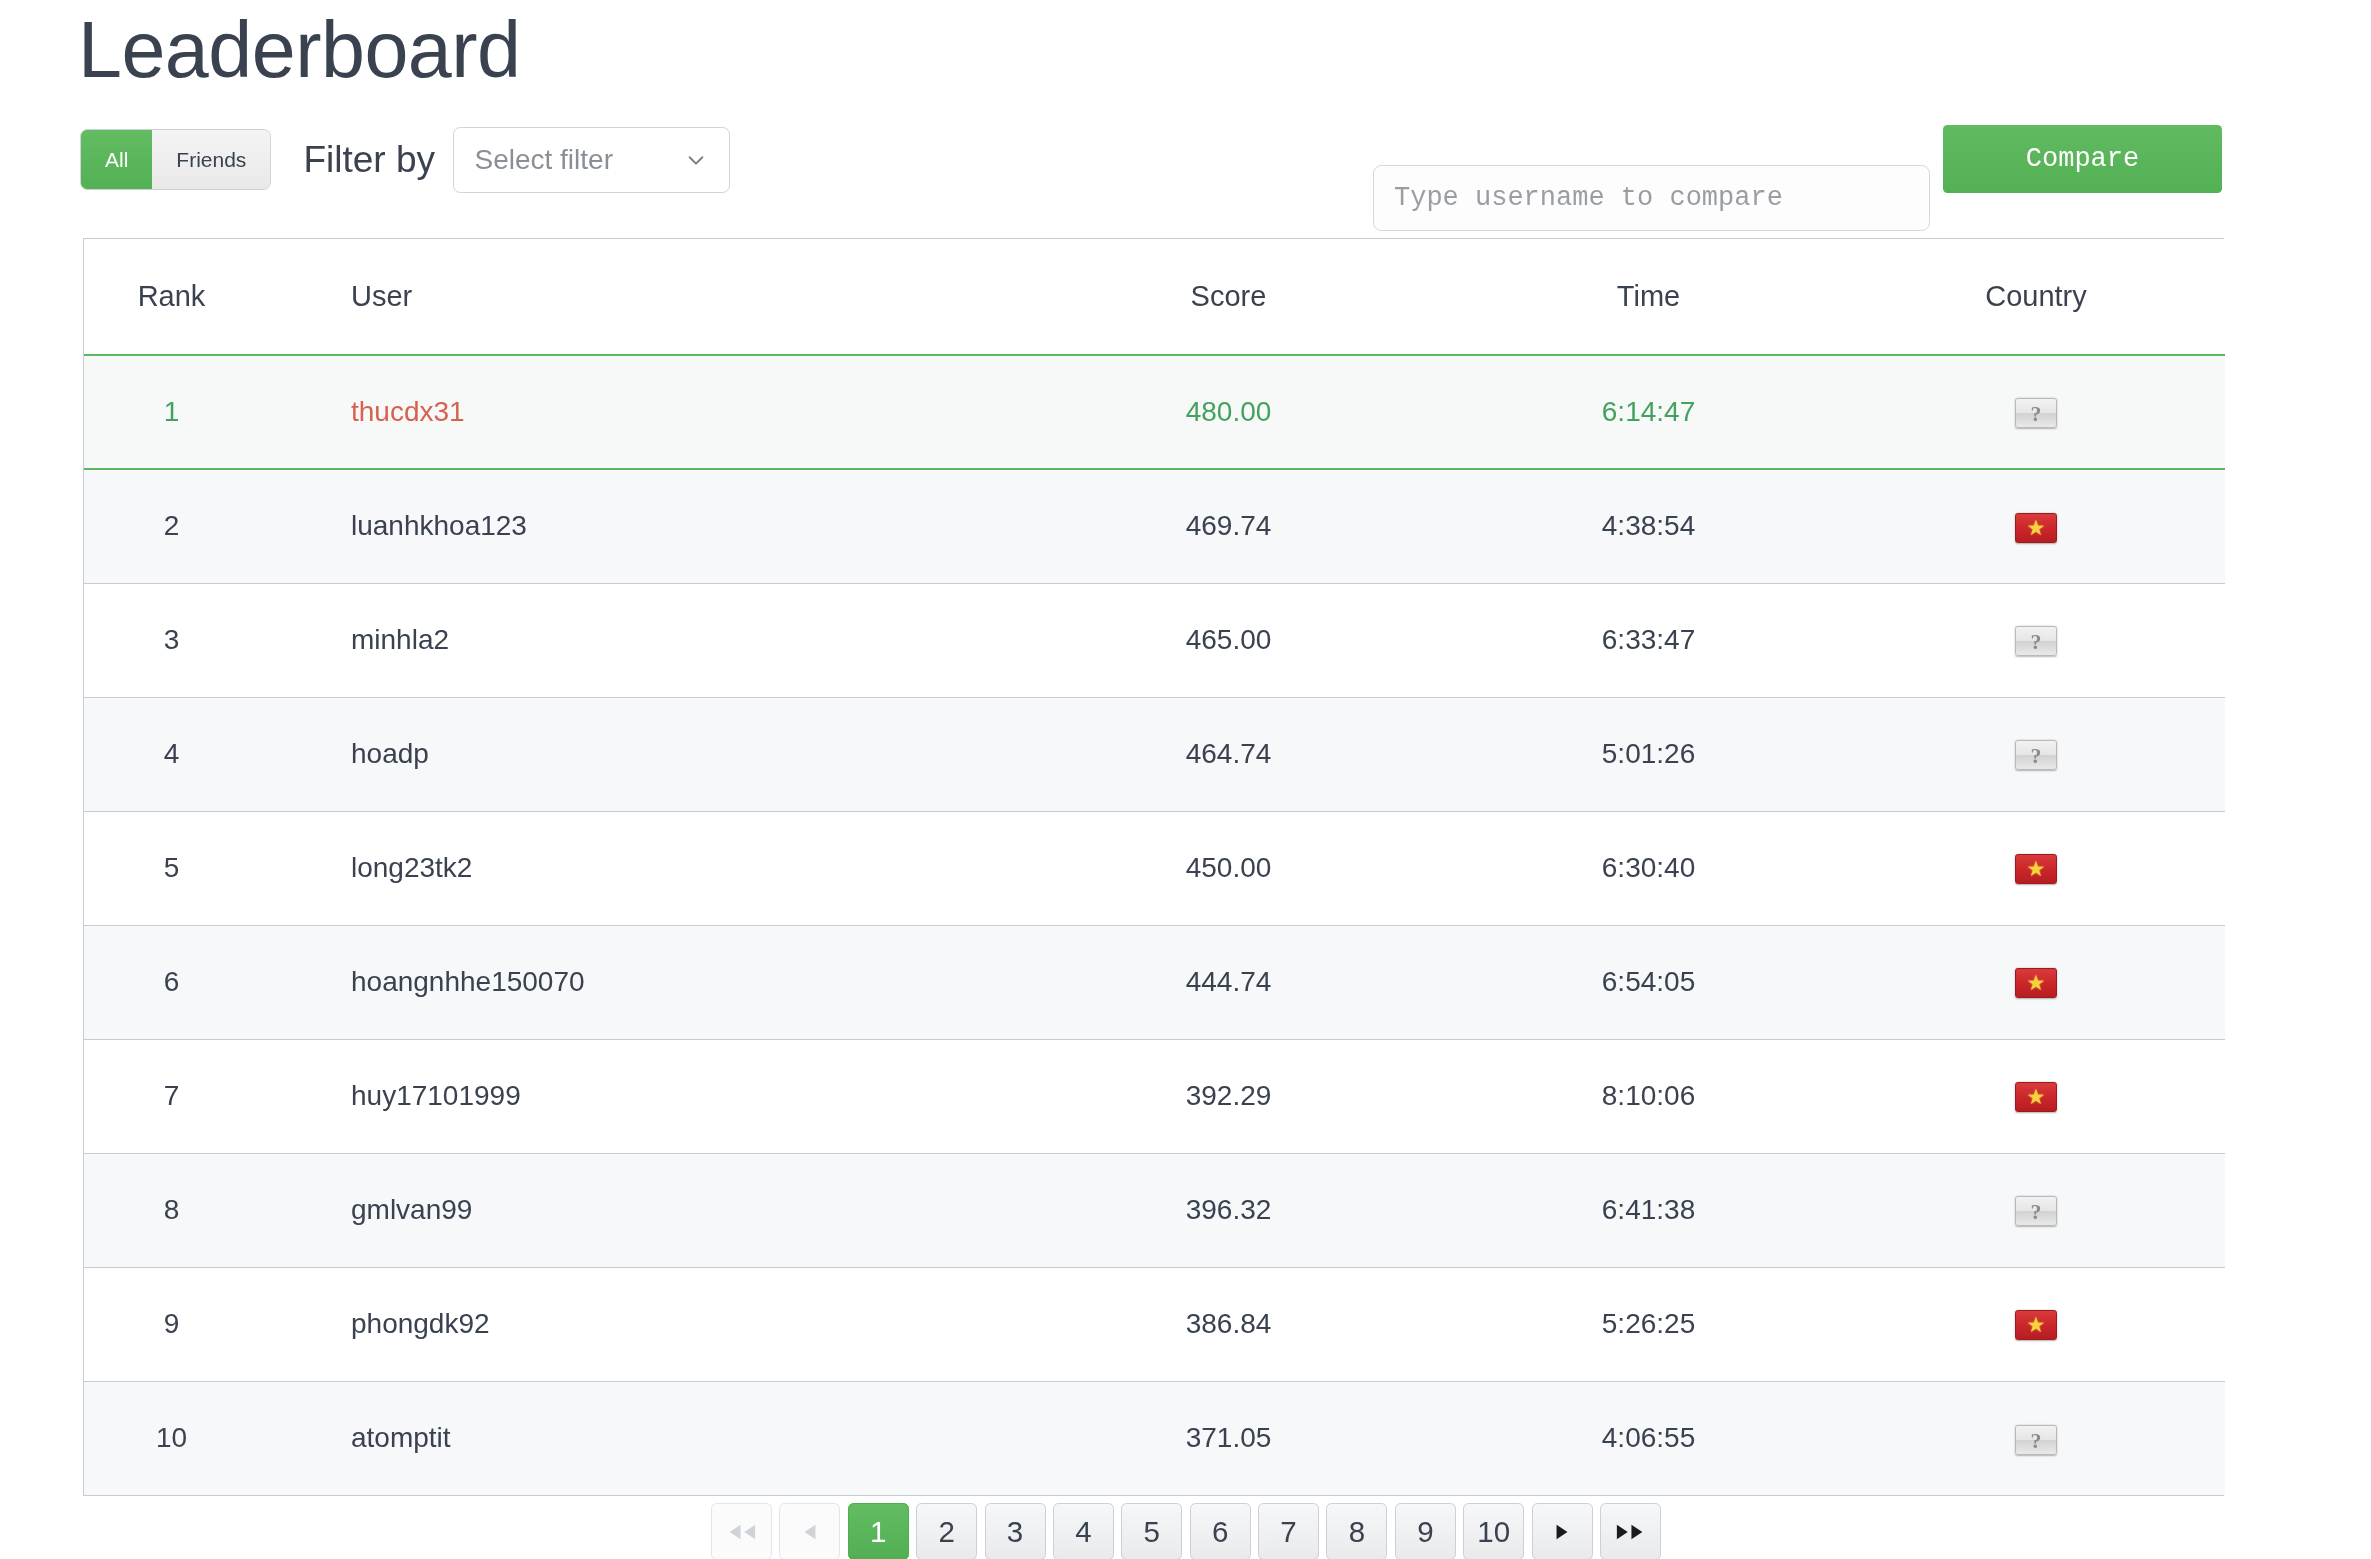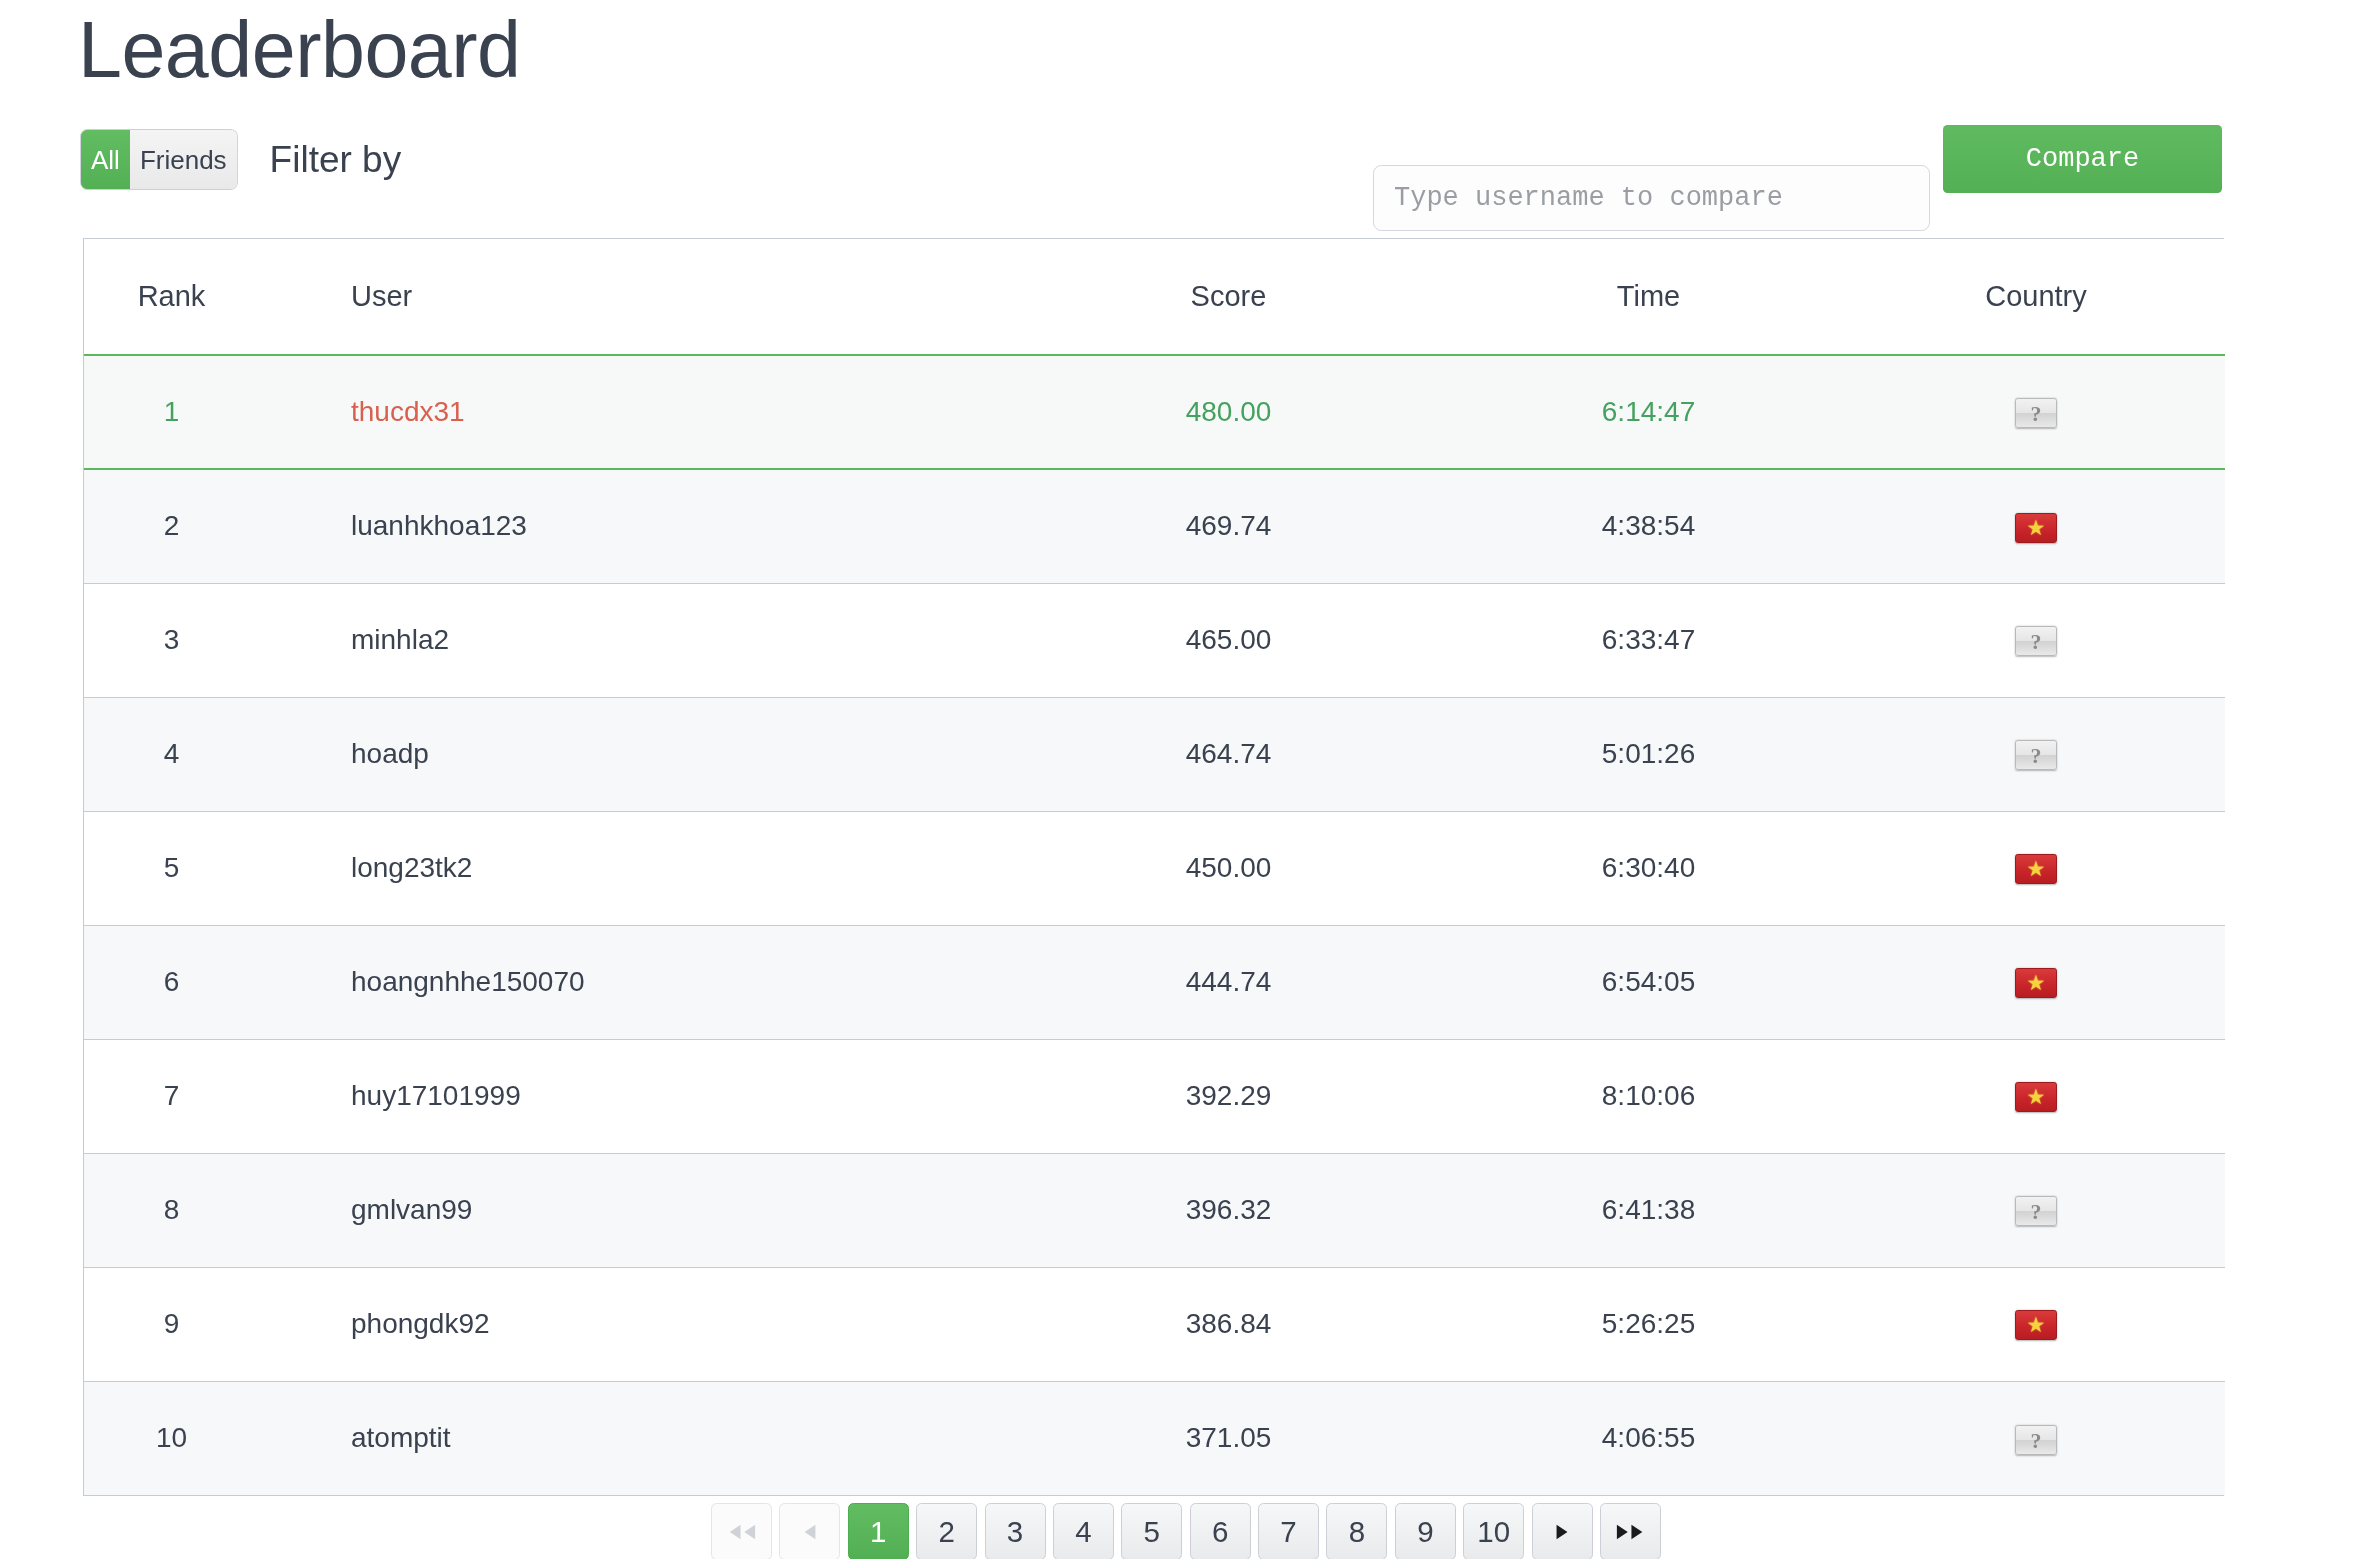--- a/index.html
+++ b/index.html
@@ -43,22 +43,22 @@
   .btn-group {
     display: flex;
     border-radius: 6.5px;
     overflow: hidden;
     box-shadow: 0 0 0 0.9px #ccd0d6;
     height: 59px;
   }
   .btn-group .seg {
     border: none;
     height: 59px;
-    padding: 0 10px;
-    font-size: 26px;
+    padding: 0 24px;
+    font-size: 21px;
     font-family: "Liberation Sans", sans-serif;
     cursor: pointer;
     display: flex;
     align-items: center;
     justify-content: center;
     line-height: 1;
   }
   .seg.active {
     background: #5cb85c;
     background-image: linear-gradient(to bottom, #62bd62, #54b054);
@@ -287,20 +287,28 @@
 <div class="page">
 
   <h1 class="page-title">Leaderboard</h1>
 
   <div class="controls">
     <div class="btn-group">
       <button class="seg active">All</button>
       <button class="seg inactive">Friends</button>
     </div>
     <span class="filter-label">Filter by</span>
+    <div class="select-wrap">
+      <div class="select-box">Select filter</div>
+      <span class="chev">
+        <svg width="20" height="20" viewBox="0 0 22 22" aria-hidden="true">
+          <path d="M4 8 L11 15 L18 8" fill="none" stroke="#7b8088" stroke-width="2.2" stroke-linecap="round" stroke-linejoin="round"></path>
+        </svg>
+      </span>
+    </div>
   </div>
 
   <div class="compare-area">
     <input class="compare-input" type="text" placeholder="Type username to compare" style="">
     <button class="compare-btn">Compare</button>
   </div>
 
   <div class="table-card">
     <table class="lb">
       <colgroup>

